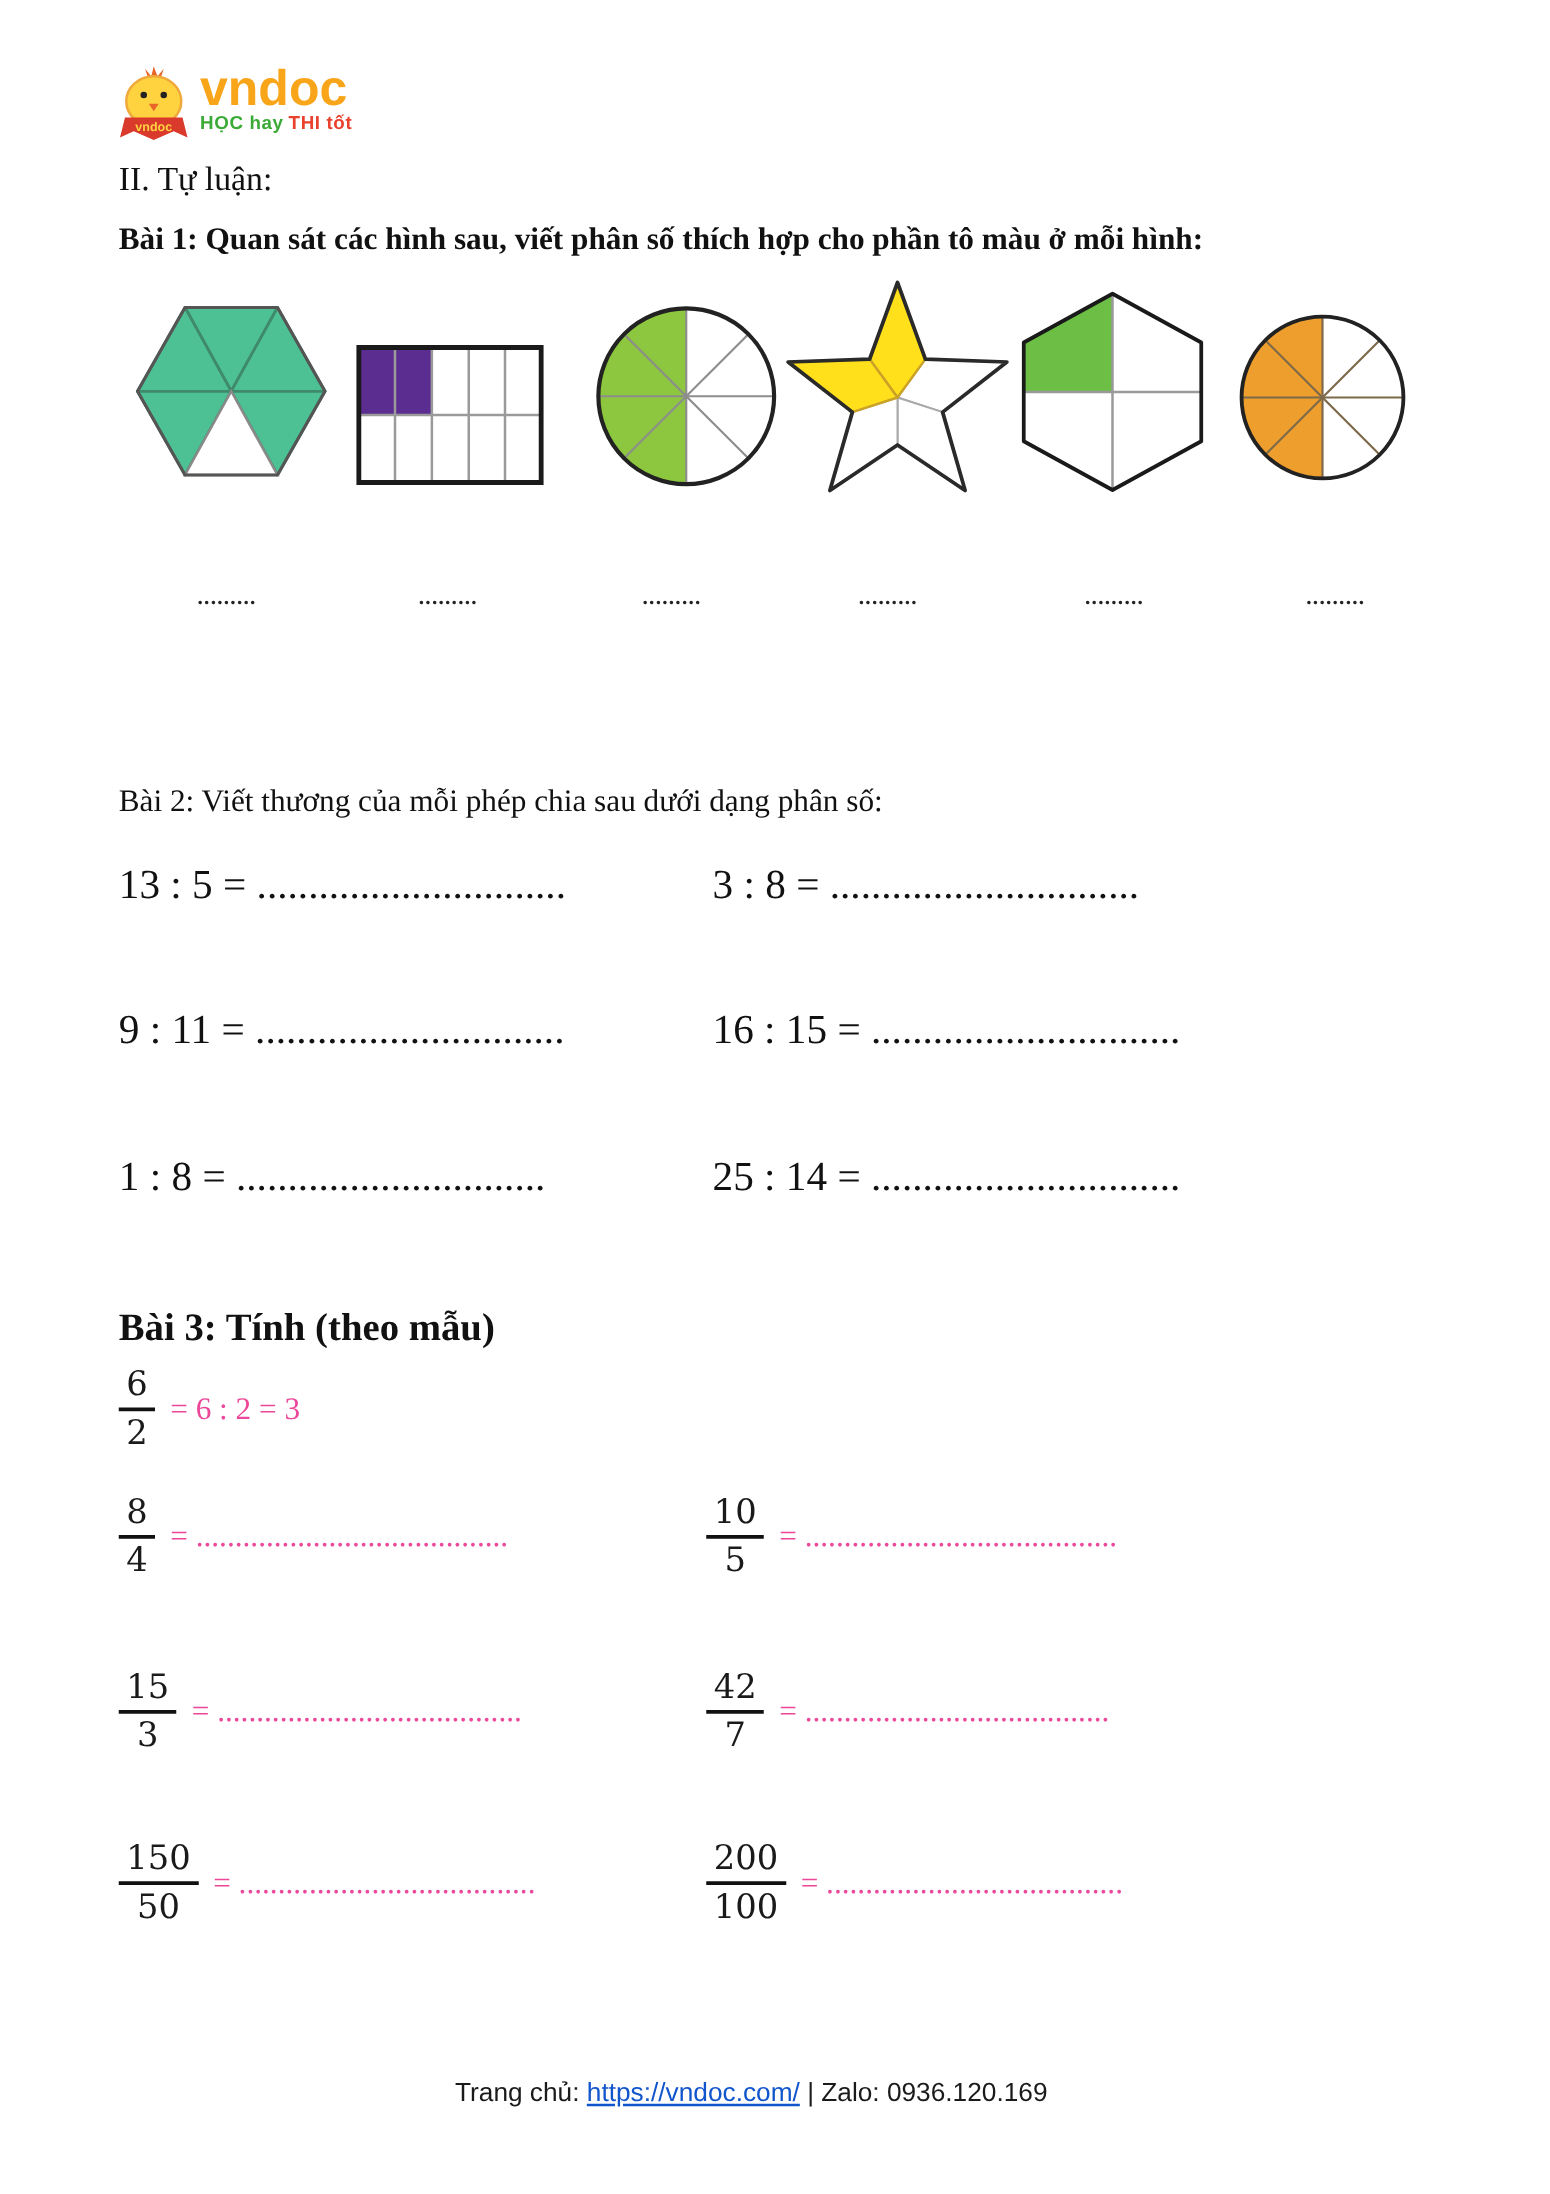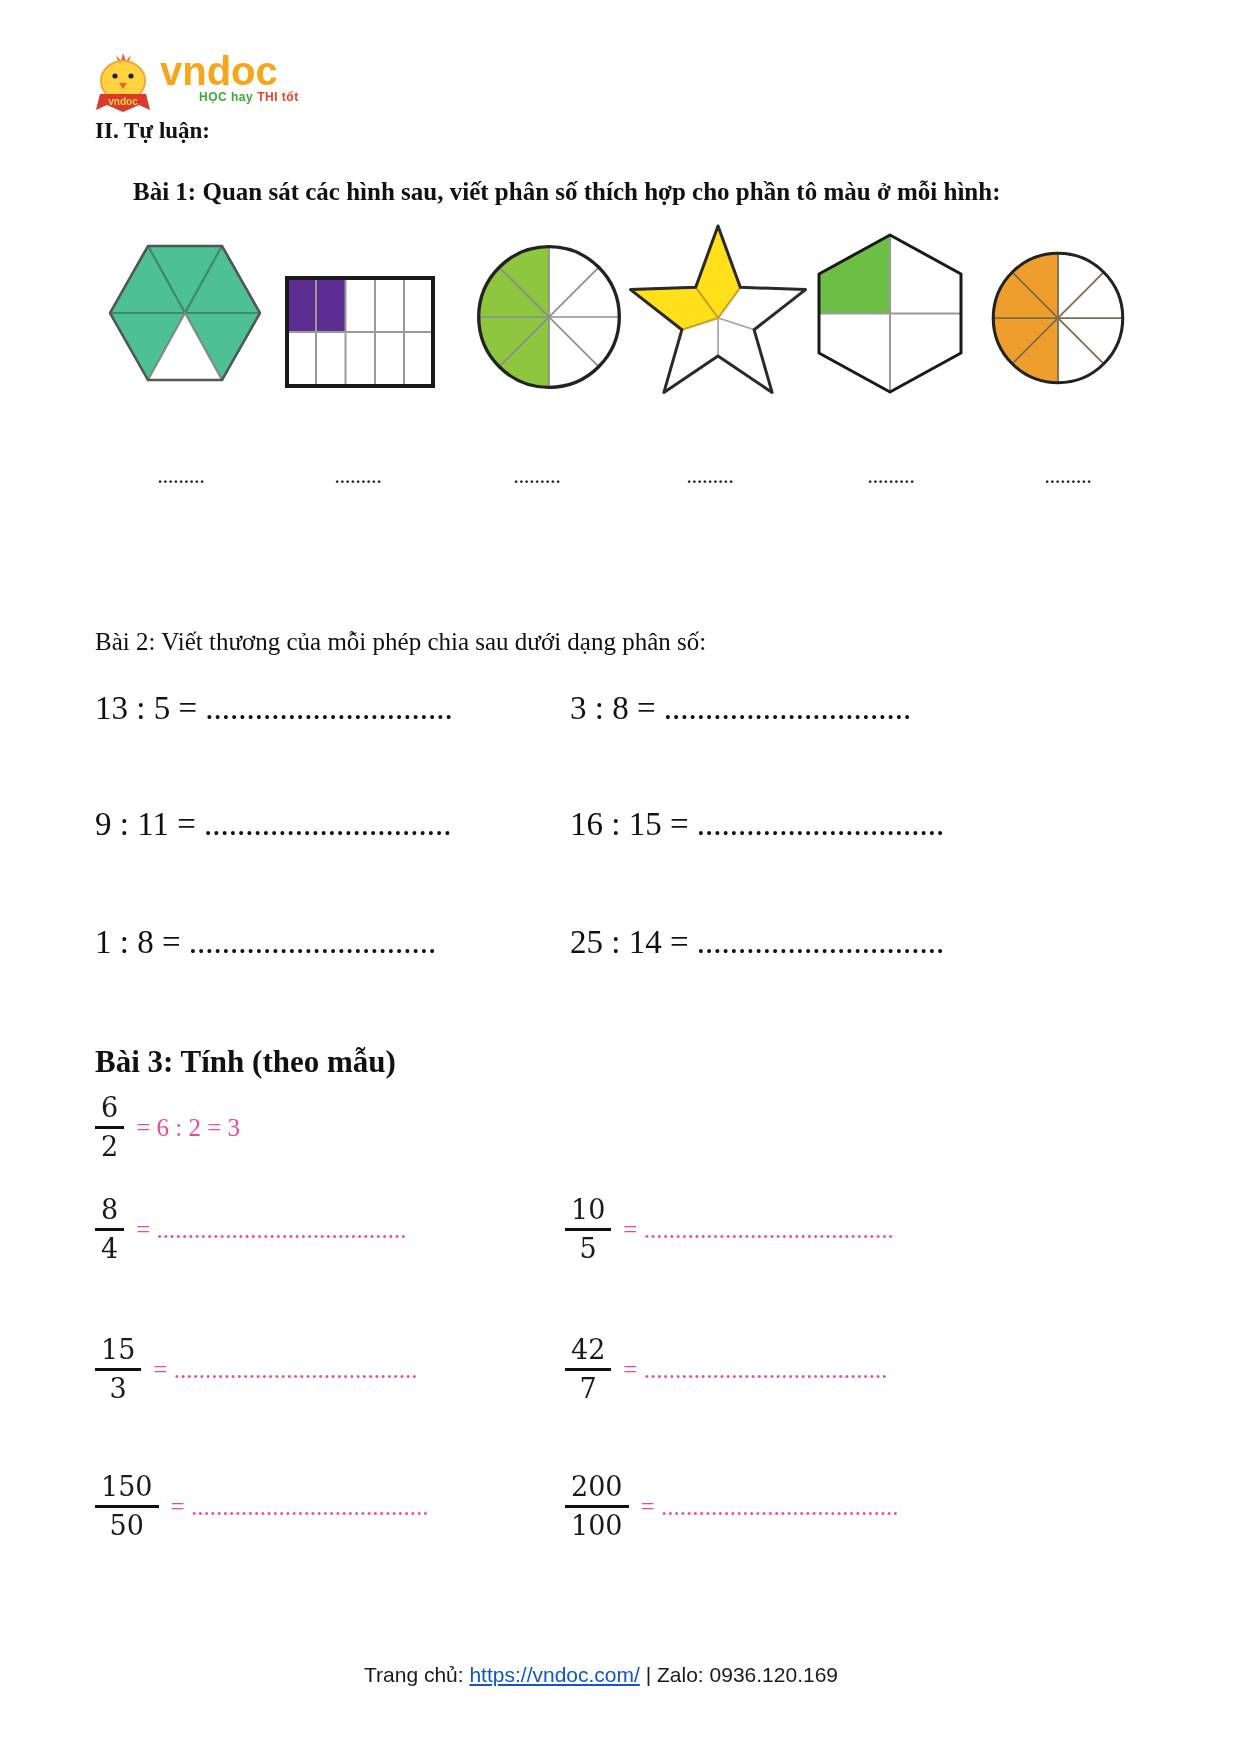--- a/index.html
+++ b/index.html
@@ -3,25 +3,25 @@
 <meta charset="utf-8">
 <style>
   html,body{margin:0;padding:0;background:#ffffff;}
   .page{position:relative;width:1240px;height:1755px;background:#fff;overflow:hidden;
         font-family:"Liberation Serif",serif;color:#111;}
   .abs{position:absolute;}
   
   .logo-wrap{left:92px;top:52px;display:flex;align-items:flex-start;gap:6px;}
   .brand{font-family:"Liberation Sans",sans-serif;font-weight:bold;font-size:40px;
          color:#F9A51A;line-height:0.95;letter-spacing:0px;}
-  .tagline{font-family:"Liberation Sans",sans-serif;font-weight:bold;font-size:12px;letter-spacing:0.5px;margin-left:39px;}
+  .tagline{font-family:"Liberation Sans",sans-serif;font-weight:bold;font-size:15px;letter-spacing:0.5px;}
   .tag-green{color:#3BAA36;} .tag-red{color:#E8412C;margin-left:4px;}
   
-  .h-section{left:95px;top:118px;font-weight:bold;font-size:23px;}
-  .h-bai1{left:95px;top:178px;font-weight:bold;font-size:25px;width:1050px;margin-left:38px;}
+  .h-section{left:95px;top:128px;font-weight:normal;font-size:27px;}
+  .h-bai1{left:95px;top:178px;font-weight:bold;font-size:25px;width:1050px;}
   .h-bai2{left:95px;top:628px;font-weight:normal;font-size:25px;}
   .h-bai3{left:95px;top:1044px;font-weight:bold;font-size:31px;}
   
   .dots{font-weight:bold;font-size:17px;letter-spacing:1px;color:#222;}
   
   .prob{font-size:33px;white-space:nowrap;}
   
   .fitem{display:flex;align-items:center;gap:12px;font-size:25px;}
   .frac{display:inline-flex;flex-direction:column;align-items:center;
         font-family:"DejaVu Serif",serif;font-size:27px;line-height:1.12;color:#1a1a1a;}

